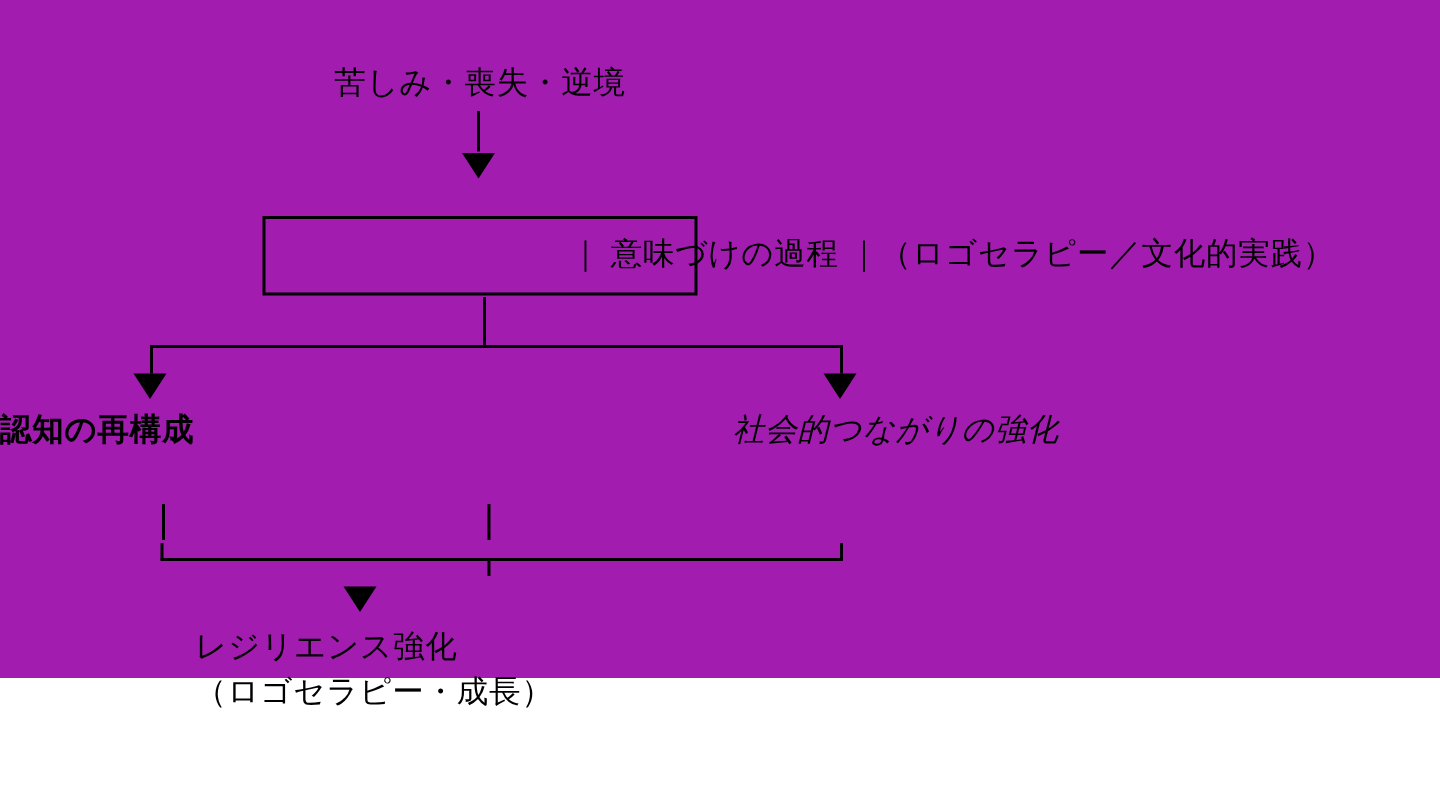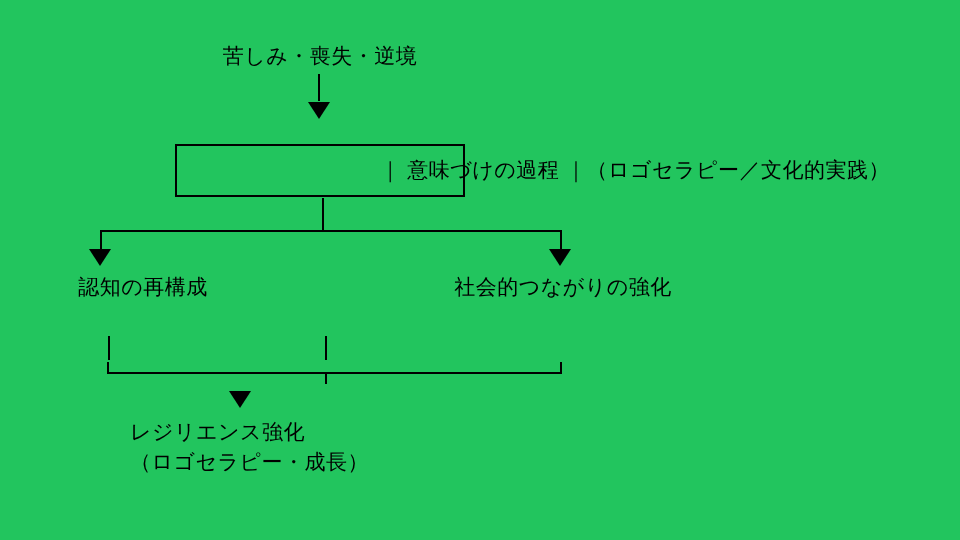--- a/index.html
+++ b/index.html
@@ -11,22 +11,22 @@
   body {
     width: 960px;
     height: 540px;
     overflow: hidden;
     font-family: "Liberation Sans", "DejaVu Sans", sans-serif;
     color: #000000;
   }
   #stage {
     position: relative;
     width: 960px;
-    height: 540px;
-    background: #22c55e;
+    height: 452px;
+    background: #a21caf;
   }
 
   
   .node {
     position: absolute;
     color: #000000;
     font-size: 21px;
     line-height: 30px;
     letter-spacing: 0.5px;
     white-space: nowrap;
@@ -42,27 +42,29 @@
   .node-process {
     left: 0; top: 155px;
     width: 890px;
     text-align: right;
     font-size: 21px;
   }
 
   .node-left {
     left: 0; top: 272px;
     width: 286px;
-    text-align: center;
+    text-align: left;
+    font-weight: bold;
   }
 
   .node-right {
     left: 420px; top: 272px;
     width: 286px;
-    text-align: center;
+    text-align: right;
+    font-style: italic;
   }
 
   .node-bottom {
     left: 130px; top: 417px;
     width: 390px;
     text-align: left;
   }
 
   
   .hline {

